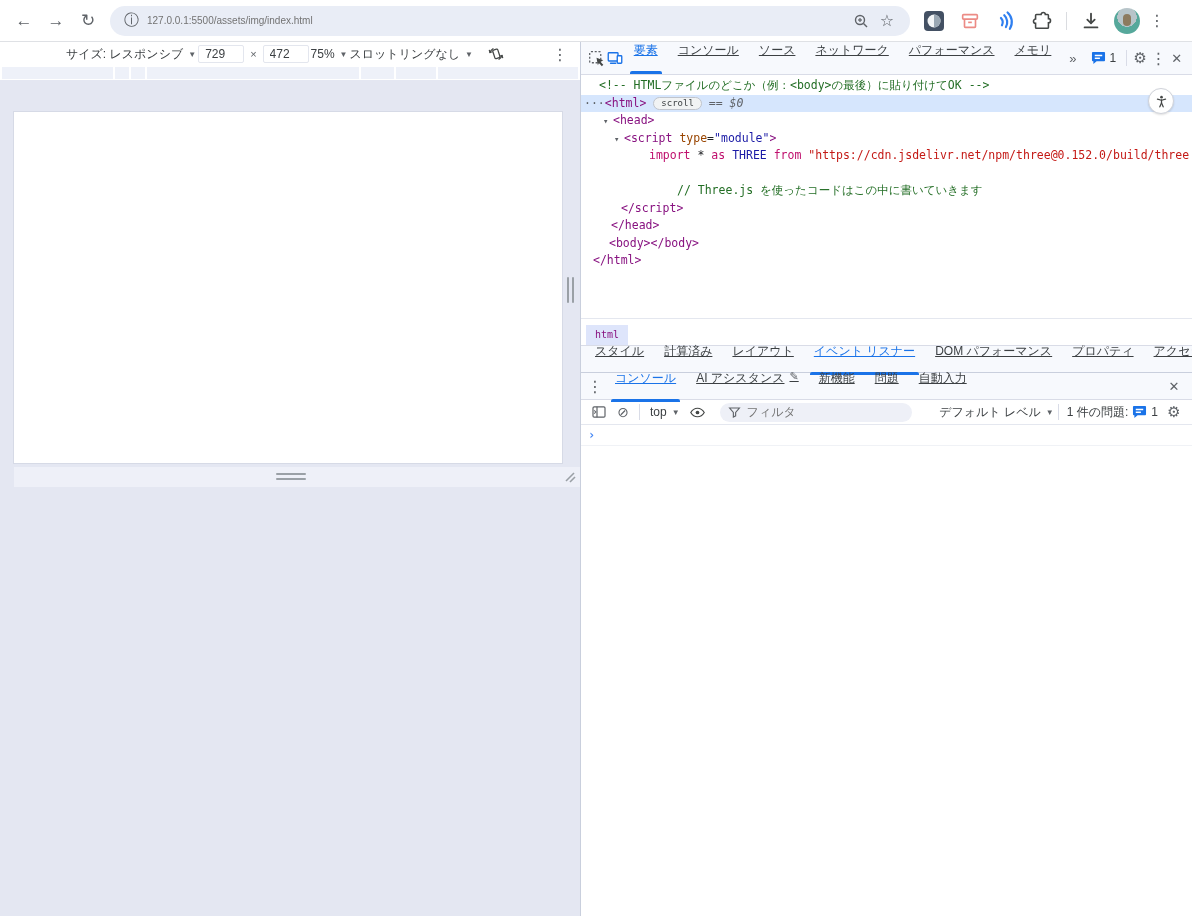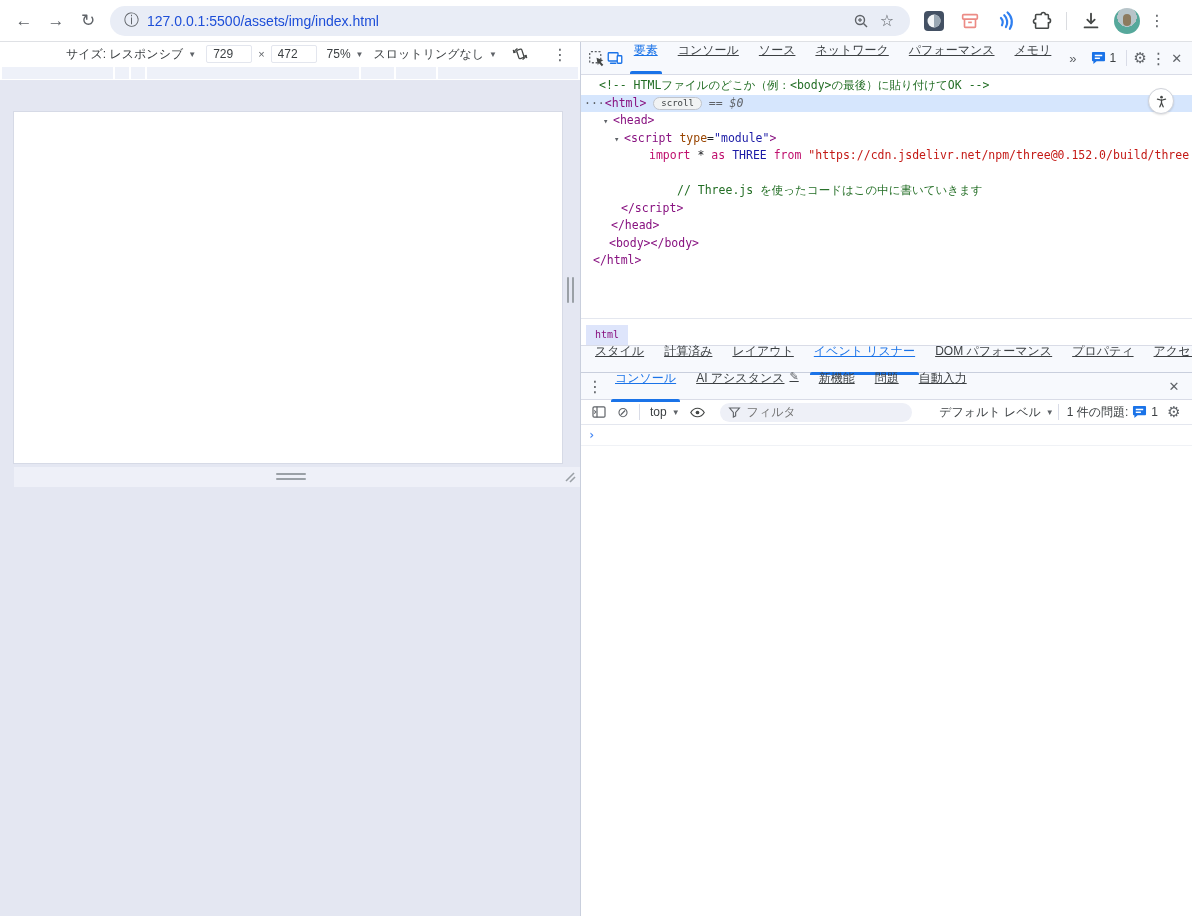--- a/index.html
+++ b/index.html
@@ -7,41 +7,41 @@
     font-family:"Liberation Sans","DejaVu Sans",sans-serif; color:#202124; }
 
   
   .browser-bar { height:42px; background:#fff; border-bottom:1px solid #dfe1e5;
     display:flex; align-items:center; padding:0 8px; }
   .nav-btn { width:28px; height:28px; display:flex; align-items:center; justify-content:center;
     font-size:17px; color:#5f6368; border-radius:50%; margin:0 2px; }
   .url-pill { flex:0 0 auto; width:800px; height:30px; background:#e9edf6; border-radius:16px;
     display:flex; align-items:center; padding:0 10px; margin:0 6px; }
   .url-pill .info { font-size:15px; color:#5f6368; margin:0 8px 0 4px; }
-  .url-text { font-size:14px; color:#1d4ed8; flex:1; }
+  .url-text { font-size:10px; color:#737373; flex:1; }
   .pill-ic { width:26px; height:26px; display:flex; align-items:center; justify-content:center;
     color:#5f6368; font-size:16px; }
   .ext-ic { width:30px; height:30px; display:flex; align-items:center; justify-content:center; margin:0 3px; }
   .tb-sep { width:1px; height:18px; background:#dadce0; margin:0 6px; }
   .avatar { width:26px; height:26px; border-radius:50%; margin:0 5px;
     background:radial-gradient(circle at 50% 35%, #b7c4c9 0 45%, #56a89b 46% 100%); position:relative; }
   .avatar::after { content:""; position:absolute; left:9px; top:6px; width:8px; height:12px;
     border-radius:4px; background:#8c7a5e; }
   .kebab { font-size:16px; color:#5f6368; width:24px; text-align:center; }
 
   
   .main { display:flex; height:874px; }
   .left-pane { width:580px; background:#e4e7f2; display:flex; flex-direction:column; }
   .right-pane { width:612px; border-left:1px solid #c9cfdd; background:#fff; display:flex; flex-direction:column; }
 
   
   .device-bar { height:24px; background:#fff; display:flex; align-items:center; font-size:12px;
     color:#3c4043; padding:0 8px; }
   .device-bar .grow { flex:1; }
-  .db-group { display:flex; align-items:center; margin-left:10px; }
+  .db-group { display:flex; align-items:center; margin-left:2px; }
   .caret { font-size:8px; color:#5f6368; margin-left:5px; }
   .size-input { width:46px; height:18px; border:1px solid #e3e6ee; background:#fff; border-radius:2px;
     font-size:12px; color:#3c4043; text-align:left; padding:0 6px; font-family:inherit; }
   .times { color:#5f6368; margin:0 6px; font-size:11px; }
   .rotate-ic { margin-left:14px; display:flex; }
 
   
   .bp-strip { height:14px; background:#fff; position:relative; }
   .bp-seg { position:absolute; top:1px; height:12px; background:#eef1f9; }
 

